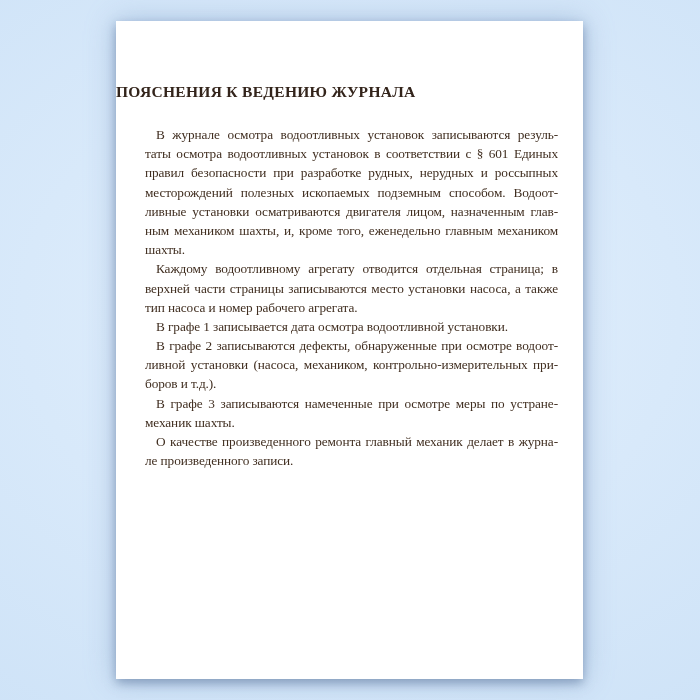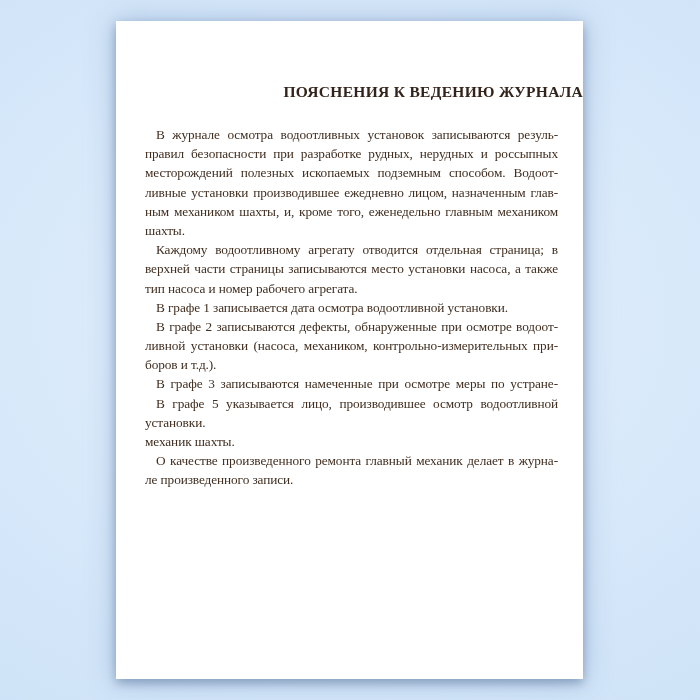--- a/index.html
+++ b/index.html
@@ -27,21 +27,21 @@
     width: 467px; height: 658px;
     background: var(--page-bg);
     box-shadow: 0 4px 10px rgba(84, 110, 148, 0.55),
                 0 0 28px rgba(120, 150, 195, 0.45);
   }
   .title {
     position: absolute;
     top: 61px; left: 0;
     width: 100%;
     margin: 0;
-    text-align: right;
+    text-align: left;
     font-family: "Liberation Serif", serif;
     font-weight: bold;
     font-size: 15.5px;
     line-height: 20px;
     letter-spacing: 0.3px;
     color: var(--ink-title);
   }
   .doc-body {
     position: absolute;
     top: 104px; left: 29px;
@@ -65,47 +65,44 @@
 </style>
 </head>
 <body>
 
 <div style="position:absolute; inset:0;">
   <div class="sheet">
     <h1 class="title">ПОЯСНЕНИЯ К ВЕДЕНИЮ ЖУРНАЛА</h1>
     <div class="doc-body" id="doc-body">
         <div class="paragraph">
           <div class="line first just">В журнале осмотра водоотливных установок записываются резуль-</div>
+          <div class="line just">таты осмотра водоотливных установок в соответствии с § 601 Единых</div>
           <div class="line just">правил безопасности при разработке рудных, нерудных и россыпных</div>
           <div class="line just">месторождений полезных ископаемых подземным способом. Водоот-</div>
-          <div class="line just">ливные установки производившее ежедневно лицом, назначенным глав-</div>
+          <div class="line just">ливные установки осматриваются двигателя лицом, назначенным глав-</div>
           <div class="line just">ным механиком шахты, и, кроме того, еженедельно главным механиком</div>
           <div class="line">шахты.</div>
         </div>
         <div class="paragraph">
           <div class="line first just">Каждому водоотливному агрегату отводится отдельная страница; в</div>
           <div class="line just">верхней части страницы записываются место установки насоса, а также</div>
           <div class="line">тип насоса и номер рабочего агрегата.</div>
         </div>
         <div class="paragraph">
           <div class="line first">В графе 1 записывается дата осмотра водоотливной установки.</div>
         </div>
         <div class="paragraph">
           <div class="line first just">В графе 2 записываются дефекты, обнаруженные при осмотре водоот-</div>
           <div class="line just">ливной установки (насоса, механиком, контрольно-измерительных при-</div>
           <div class="line">боров и т.д.).</div>
         </div>
         <div class="paragraph">
           <div class="line first just">В графе 3 записываются намеченные при осмотре меры по устране-</div>
         </div>
         <div class="paragraph">
-          <div class="line first just">В графе 5 указывается лицо, производившее осмотр водоотливной</div>
-          <div class="line">установки.</div>
-        </div>
-        <div class="paragraph">
           <div class="line">механик шахты.</div>
         </div>
         <div class="paragraph">
           <div class="line first just">О качестве произведенного ремонта главный механик делает в журна-</div>
           <div class="line">ле произведенного записи.</div>
         </div>
       </div>
   </div>
 </div>
 

